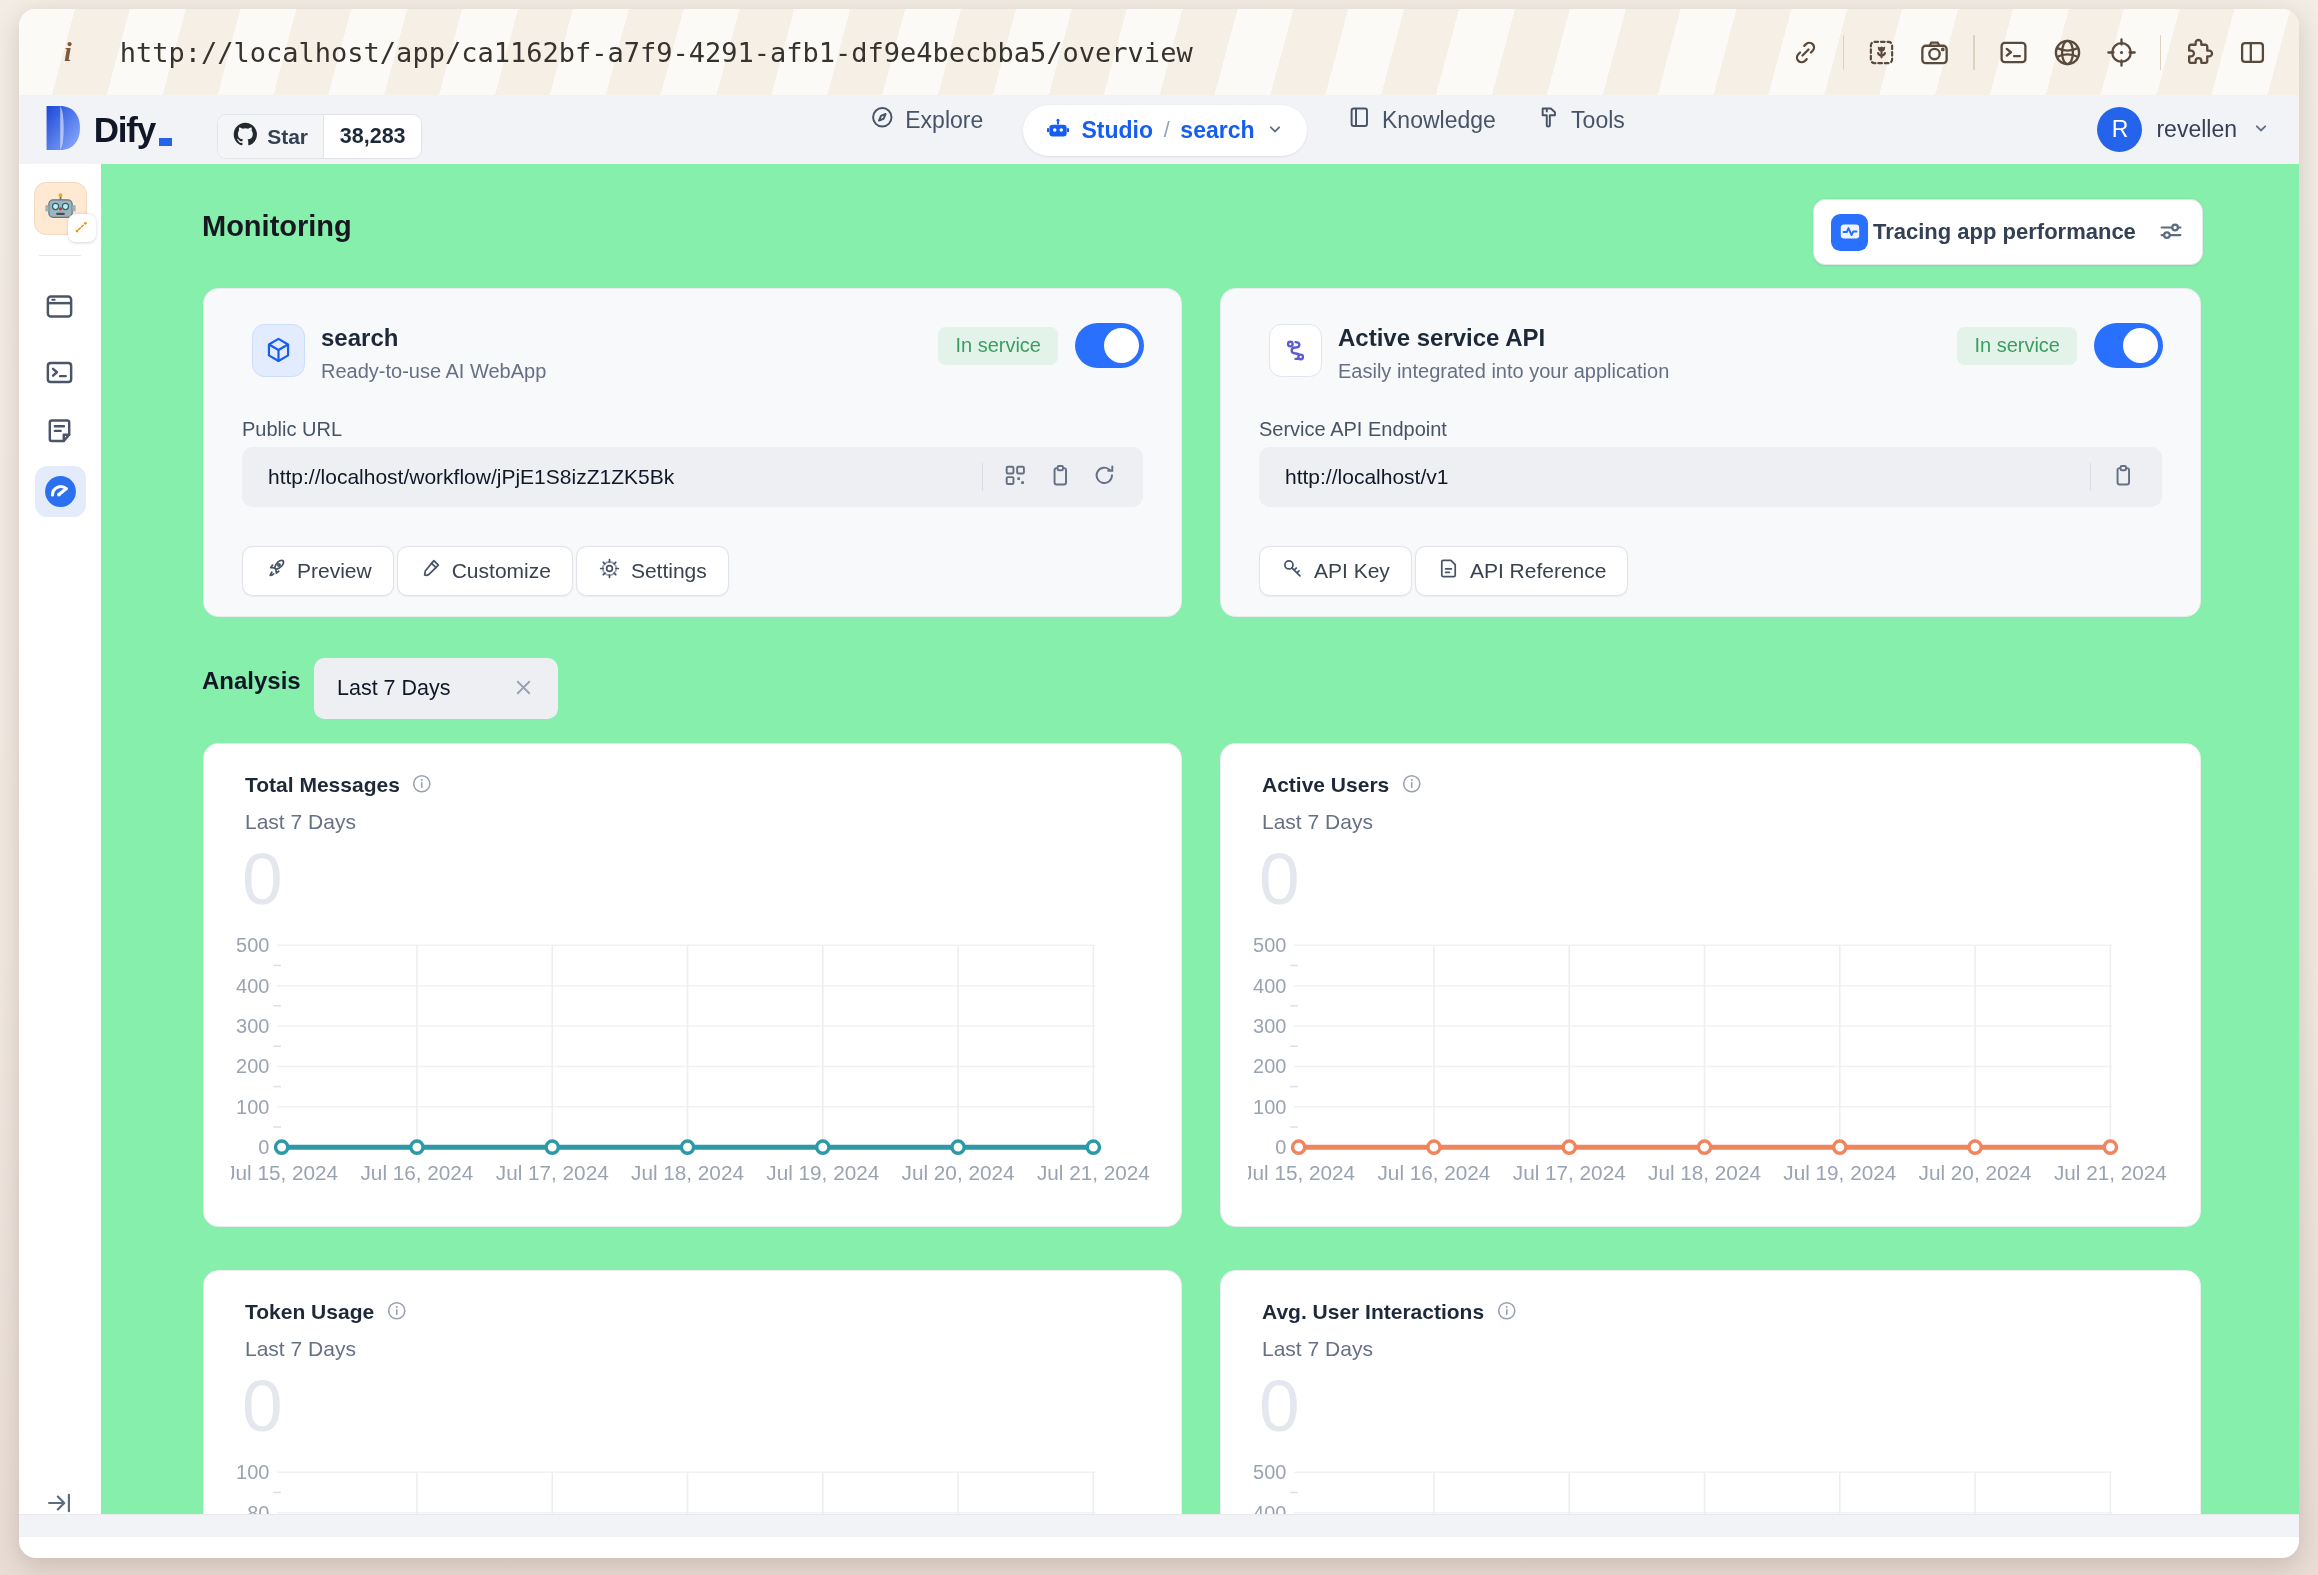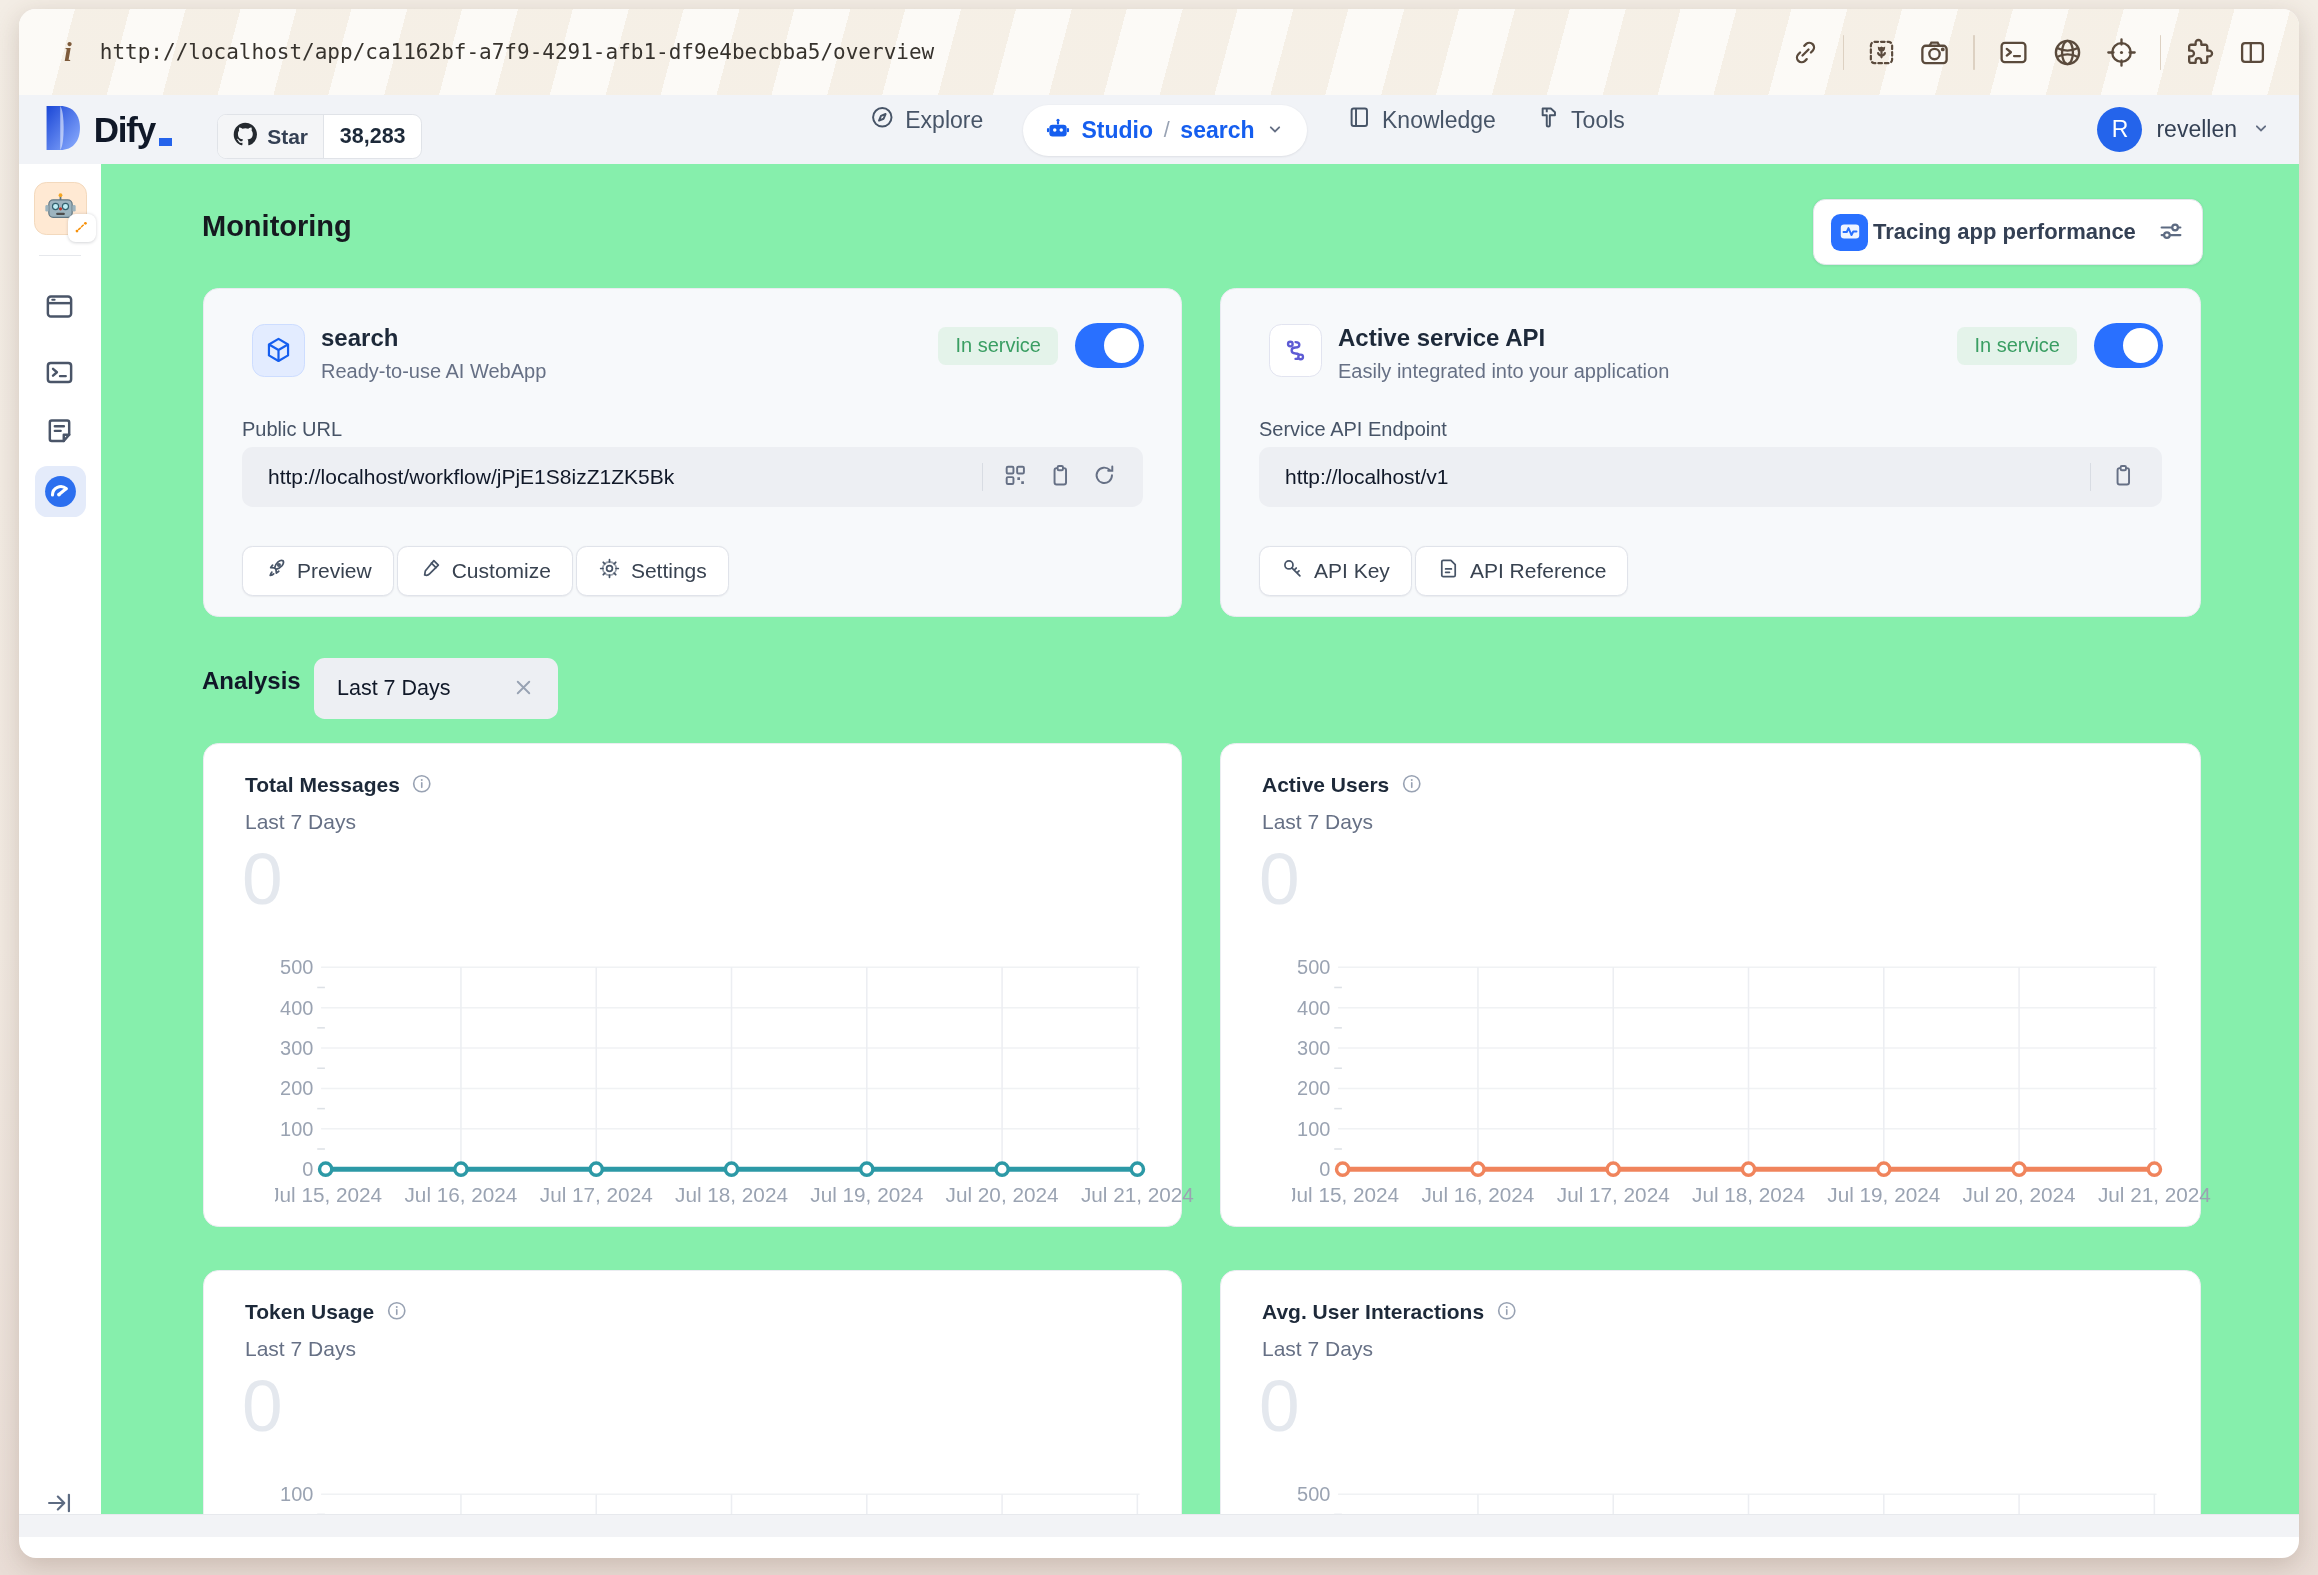--- a/index.html
+++ b/index.html
@@ -5,21 +5,21 @@
   html,body{margin:0;padding:0;}
   .stage{position:relative;width:2319px;height:1575px;overflow:hidden;
     background:linear-gradient(180deg,#f3ede5 0%,#f1e9e1 60%,#e9ddd6 100%);
     font-family:"Liberation Sans",sans-serif;color:#1d2939;}
   .window{position:absolute;left:19px;top:9.2px;width:2280px;height:1549px;background:#fff;
     border-radius:17px;overflow:hidden;box-shadow:0 7.7px 26px rgba(92,64,44,.22);}
   
   .urlbar{position:absolute;top:0;left:0;right:0;height:86px;background:#f9f5ee;display:flex;align-items:center;
     background-image:repeating-linear-gradient(105deg,rgba(255,255,255,.5) 0 54px,rgba(228,214,194,.18) 54px 107px);}
   .url-i{margin-left:45px;font-family:"Liberation Serif",serif;font-style:italic;font-weight:700;font-size:28px;color:#7d5a3a;}
-  .url-text{margin-left:28px;font-family:"DejaVu Sans Mono",monospace;font-size:21px;color:#36322d;}
+  .url-text{margin-left:48px;font-family:"DejaVu Sans Mono",monospace;font-size:27px;color:#36322d;}
   .btoolbar{margin-left:auto;margin-right:32px;display:flex;align-items:center;gap:23px;}
   .btoolbar svg{display:block;}
   .bt-sep{width:1.5px;height:35px;background:#ddd1c2;border-radius:0.8px;}
   
   .app{position:absolute;top:86px;left:0;right:0;bottom:21.5px;background:#f1f3f7;}
   .win-bottom-strip{position:absolute;left:0;right:0;bottom:0;height:21.5px;background:#f2f3f6;border-top:0.8px solid #e7e9ed;}
   .app-header{position:absolute;top:0;left:0;right:0;height:69px;}
   .logo{position:absolute;left:23px;top:9.2px;display:flex;align-items:center;gap:10.7px;}
   .logo-text{font-size:35px;font-weight:700;color:#101828;letter-spacing:-1.2px;display:flex;align-items:flex-end;}
   .logo-underscore{display:inline-block;width:13px;height:8.4px;background:#2563eb;margin-left:3.8px;margin-bottom:3.8px;}
@@ -80,21 +80,21 @@
   .an-title{position:absolute;left:101px;top:503px;font-size:24px;font-weight:600;color:#101828;}
   .an-chip{position:absolute;left:213px;top:494px;width:244px;height:61px;background:#edeff3;border-radius:10.7px;
     display:flex;align-items:center;justify-content:space-between;padding:0 23px;box-sizing:border-box;}
   .an-chip .t{font-size:21.5px;color:#101828;}
   
   .chart-card{position:absolute;height:484px;background:#fff;border:0.8px solid #ebedf1;border-radius:15.4px;box-sizing:border-box;}
   .cc-head{position:absolute;left:41px;top:29px;display:flex;align-items:center;gap:11.5px;}
   .cc-title{font-size:21px;font-weight:700;color:#1d2939;}
   .cc-sub{position:absolute;left:41px;top:66px;font-size:21px;color:#667085;}
   .cc-big{position:absolute;left:38px;top:98px;font-size:73px;font-weight:500;color:#e4e8ee;line-height:1;}
-  .cc-plot{position:absolute;left:27px;top:214px;width:929px;height:269px;margin-left:44px;}
+  .cc-plot{position:absolute;left:27px;top:192px;width:929px;height:269px;}
 </style>
 </head>
 <body>
 
 <div class="stage">
 <div class="window">
 
   <div class="urlbar">
     <span class="url-i">i</span>
     <span class="url-text">http://localhost/app/ca1162bf-a7f9-4291-afb1-df9e4becbba5/overview</span>

